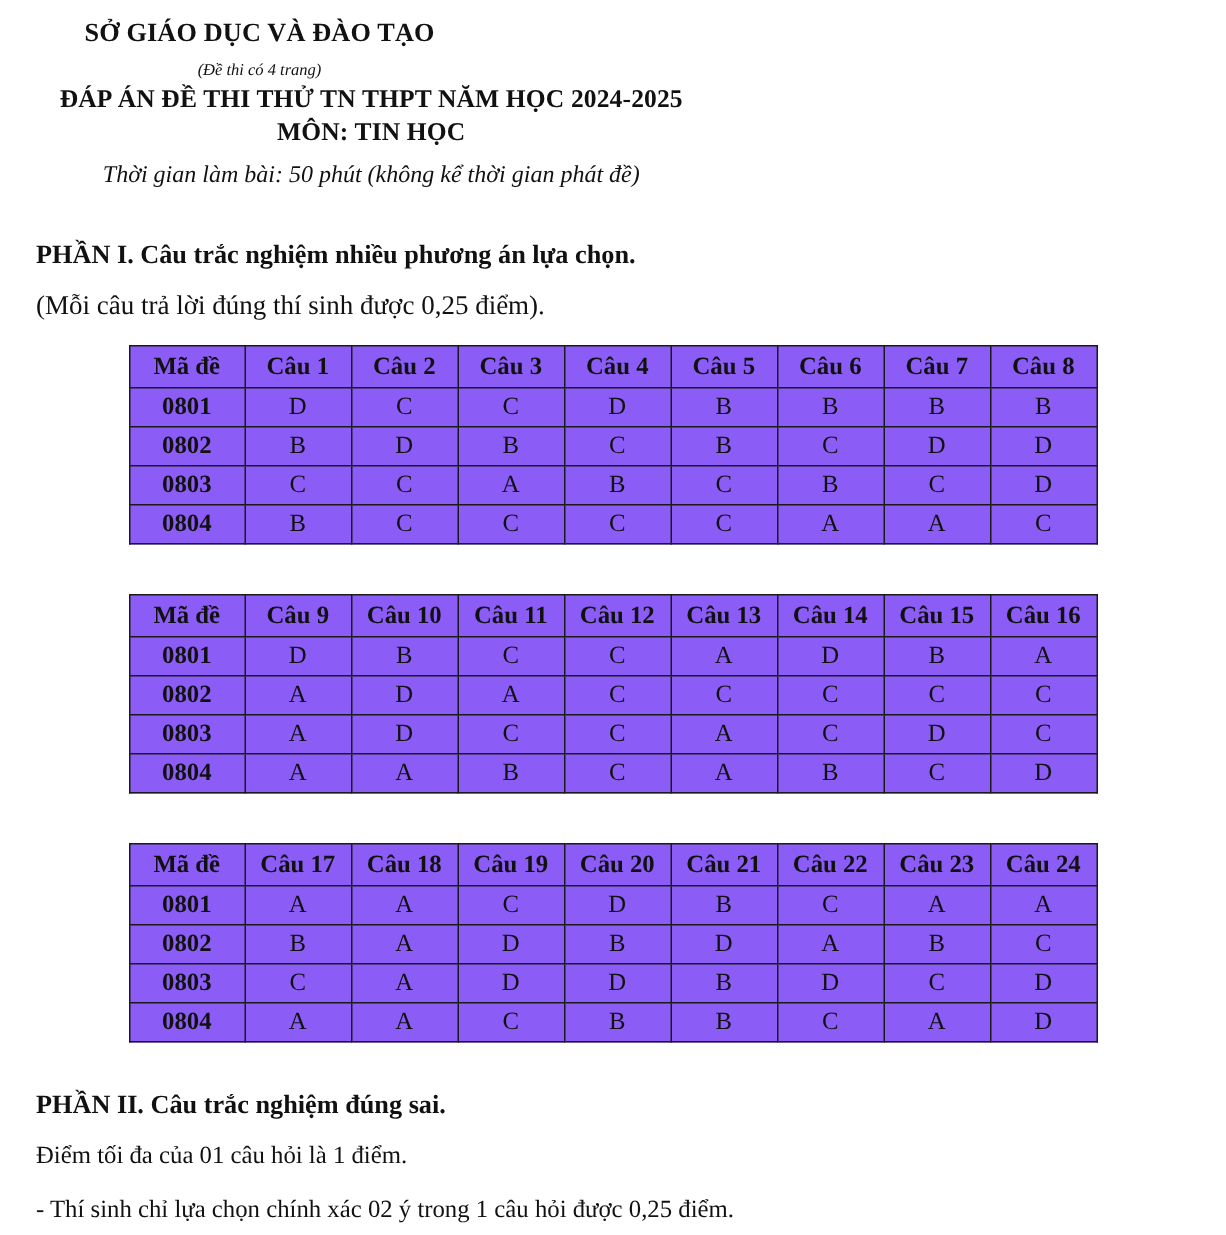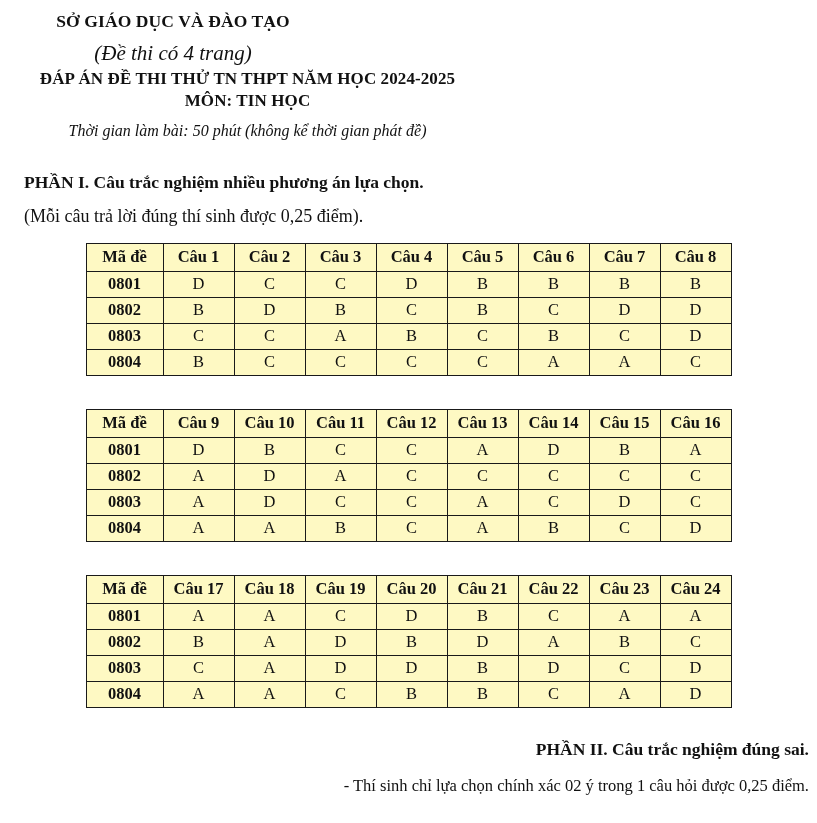--- a/index.html
+++ b/index.html
@@ -41,21 +41,21 @@
   .header-right .hdr-line-bold { font-size: 17px; }
   .hdr-underline {
     font-weight: bold;
     font-size: 17.5px;
     text-decoration: underline;
     text-underline-offset: 2px;
     white-space: nowrap;
   }
   .hdr-line-italic {
     font-style: italic;
-    font-size: 21px;
+    font-size: 11px;
     margin-top: 7px;
     white-space: nowrap;
   }
   .header-right .hdr-line-italic { font-size: 16px; }
 
   
   .section-block { padding: 0 7px 0 24px; }
 
   .section-heading {
     font-weight: bold;
@@ -69,21 +69,21 @@
   }
 
   
   .tables-wrap { margin-top: 16px; }
 
   table.answer-table {
     border-collapse: collapse;
     margin: 0 auto;
     width: 645px;
     table-layout: fixed;
-    background: #fef9c3;
+    background: #8b5cf6;
   }
   table.answer-table + table.answer-table { margin-top: 33px; }
 
   table.answer-table th,
   table.answer-table td {
     border: 1px solid #1a1a1a;
     text-align: center;
     vertical-align: middle;
     height: 25px;
     font-size: 16.5px;
@@ -94,21 +94,21 @@
     font-size: 16.5px;
     height: 27px;
   }
   table.answer-table td.code-cell {
     font-weight: bold;
   }
   table.answer-table col.code-col { width: 77px; }
   table.answer-table col.ans-col  { width: 71px; }
 
   
-  .part2-wrap { padding: 0 8px 0 24px; text-align: right; }
+  .part2-wrap { padding: 0 8px 0 24px; }
   .part2-line {
     font-size: 16.5px;
     margin-top: 16px;
     white-space: nowrap;
   }
   .part2-line.first { margin-top: 13px; }
 </style>
 </head>
 <body>
 
@@ -343,16 +343,17 @@
           <td>C</td>
           <td>A</td>
           <td>D</td>
         </tr>
       </tbody>
     </table>
   </div>
 
 <div class="part2-wrap">
   <div class="section-heading">PHẦN II. Câu trắc nghiệm đúng sai.</div>
+  <div class="part2-line first">Điểm tối đa của 01 câu hỏi là 1 điểm.</div>
   <div id="part2-bullets">
       <div class="part2-line">- Thí sinh chỉ lựa chọn chính xác 02 ý trong 1 câu hỏi được 0,25 điểm.</div>
     </div>
 </div>
 
 </body></html>

